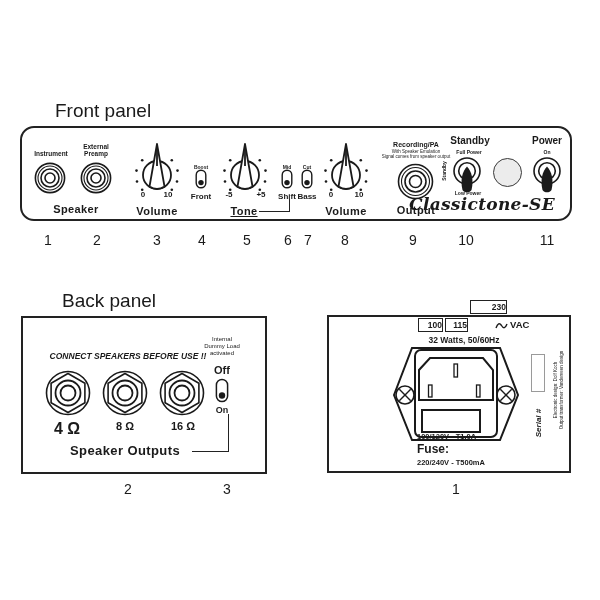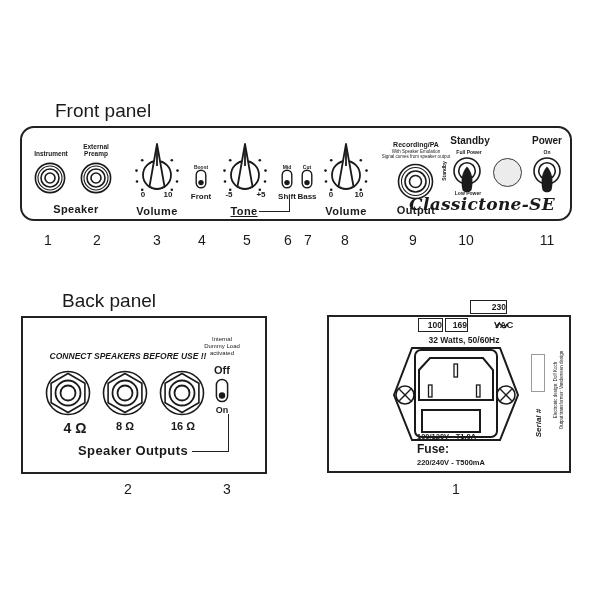--- a/index.html
+++ b/index.html
@@ -206,39 +206,39 @@
   <polygon points="23,3.5 39.9,13.2 39.9,32.8 23,42.5 6.1,32.8 6.1,13.2" fill="none" stroke="#1a1a1a" stroke-width="1.6"></polygon>
   <circle cx="23" cy="23" r="12.5" fill="none" stroke="#1a1a1a" stroke-width="1.8"></circle>
   <circle cx="23" cy="23" r="7.5" fill="none" stroke="#1a1a1a" stroke-width="1.8"></circle>
 </svg>
 <svg class="abs" style="left:159px;top:370px;" width="46" height="46" viewBox="0 0 46 46">
   <circle cx="23" cy="23" r="21.5" fill="none" stroke="#1a1a1a" stroke-width="1.6"></circle>
   <polygon points="23,3.5 39.9,13.2 39.9,32.8 23,42.5 6.1,32.8 6.1,13.2" fill="none" stroke="#1a1a1a" stroke-width="1.6"></polygon>
   <circle cx="23" cy="23" r="12.5" fill="none" stroke="#1a1a1a" stroke-width="1.8"></circle>
   <circle cx="23" cy="23" r="7.5" fill="none" stroke="#1a1a1a" stroke-width="1.8"></circle>
 </svg>
-<div class="abs cx b" style="left:67px;top:420px;font-size:14px;margin-left:8px;">4 Ω</div>
+<div class="abs cx b" style="left:67px;top:420px;font-size:16px;">4 Ω</div>
 <div class="abs cx b" style="left:125px;top:420px;font-size:11px;">8 Ω</div>
 <div class="abs cx b" style="left:183px;top:420px;font-size:11px;">16 Ω</div>
 
-<div class="abs cx b" style="left:125px;top:443px;font-size:13px;letter-spacing:0.4px;margin-left:8px;">Speaker Outputs</div>
+<div class="abs cx b" style="left:125px;top:443px;font-size:13px;letter-spacing:0.4px;">Speaker Outputs</div>
 <div class="bracket" style="left:192px;top:414px;width:36px;height:37px;"></div>
 
 <div class="abs cx num" style="left:128px;top:481px;">2</div>
 <div class="abs cx num" style="left:227px;top:481px;">3</div>
 
 <div class="panel" style="left:327px;top:315px;width:244px;height:158px;"></div>
 
 <div class="vbox" style="left:418px;top:318px;width:25px;">100</div>
-<div class="vbox" style="left:445px;top:318px;width:23px;">169</div>
+<div class="vbox" style="left:445px;top:318px;width:23px;">115</div>
 <div class="vbox" style="left:470px;top:300px;width:37px;">230</div>
 <svg class="abs" style="left:495px;top:322px;" width="13" height="8" viewBox="0 0 13 8">
   <path d="M1,6 Q3.5,-1 6.5,3.5 Q9.5,8.5 12,2" fill="none" stroke="#1a1a1a" stroke-width="1.4"></path>
 </svg>
-<div class="abs b" style="left:494px;top:319px;font-size:9.5px;">VAC</div>
+<div class="abs b" style="left:510px;top:319px;font-size:9.5px;">VAC</div>
 <div class="abs cx b" style="left:464px;top:335px;font-size:8.5px;">32 Watts, 50/60Hz</div>
 
 <svg class="abs" style="left:390px;top:344px;" width="132" height="100" viewBox="0 0 132 100">
   <polygon points="4,51 22,4 110,4 128,51 110,96 22,96" fill="none" stroke="#1a1a1a" stroke-width="2"></polygon>
   <circle cx="15" cy="51" r="9" fill="none" stroke="#1a1a1a" stroke-width="1.6"></circle>
   <line x1="9.3" y1="45.3" x2="20.7" y2="56.7" stroke="#1a1a1a" stroke-width="1.4"></line>
   <line x1="20.7" y1="45.3" x2="9.3" y2="56.7" stroke="#1a1a1a" stroke-width="1.4"></line>
   <circle cx="116" cy="51" r="9" fill="none" stroke="#1a1a1a" stroke-width="1.6"></circle>
   <line x1="110.3" y1="45.3" x2="121.7" y2="56.7" stroke="#1a1a1a" stroke-width="1.4"></line>
   <line x1="121.7" y1="45.3" x2="110.3" y2="56.7" stroke="#1a1a1a" stroke-width="1.4"></line>

